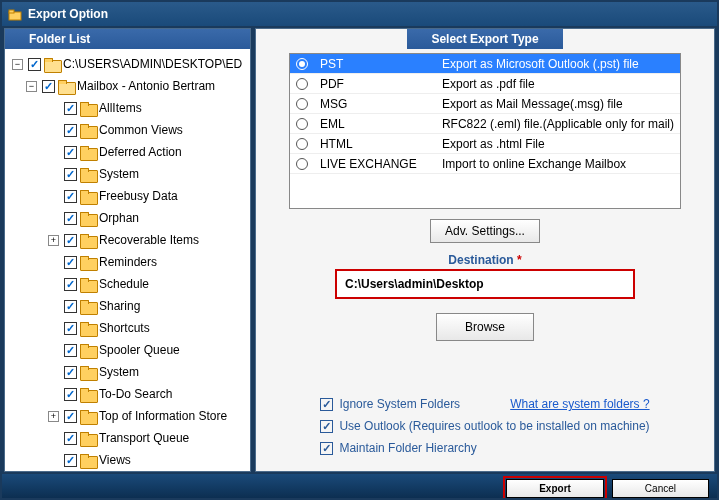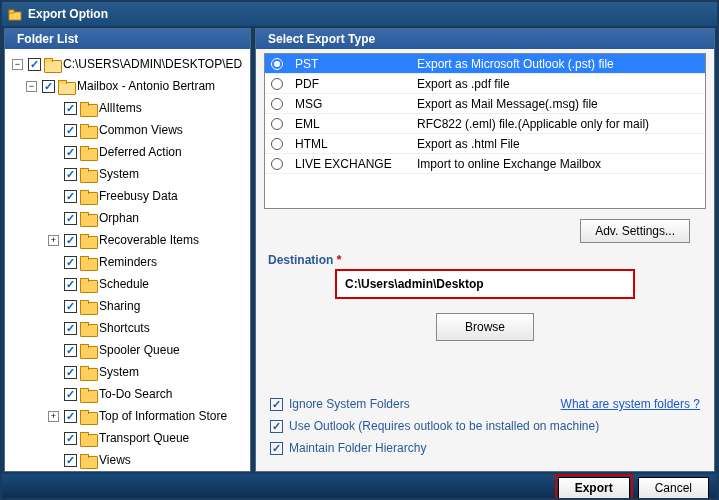--- a/index.html
+++ b/index.html
@@ -1,36 +1,36 @@
 <!DOCTYPE html>
 <html><head>
 <meta charset="utf-8">
 <style>
 * { box-sizing: border-box; margin: 0; padding: 0; font-family: "Segoe UI", Tahoma, sans-serif; font-size: 12px; }
 body { background: #1a3a5c; width: 719px; height: 500px; overflow: hidden; border: 2px solid #1a3a5c; }
 .titlebar { background: linear-gradient(to bottom, #2a5a8a, #1a4a7a); color: #fff; height: 24px; display: flex; align-items: center; padding: 0 6px; gap: 6px; font-weight: bold; }
 .titlebar .ico { width:14px;height:14px; display:inline-flex; align-items:center; justify-content:center;}
 .content { display: flex; height: calc(500px - 24px - 28px); background:#1a3a5c;}
 .leftpane { width: 247px; background: #fff; border: 1px solid #4a6a8a; margin: 2px; display:flex; flex-direction:column; }
-.panehdr { background: linear-gradient(to bottom,#3a6aaa,#2a5a9a); color:#fff; font-weight:bold; padding:3px 12px; }
+.panehdr { background: linear-gradient(to bottom,#3a6aaa,#2a5a9a); color:#fff; font-weight:bold; padding:3px 24px; }
 .tree { flex:1; overflow:auto; background:#fff; padding:2px; }
 .tree ul { list-style:none; }
 .tree li { white-space:nowrap; line-height:18px; }
 .tree .row { display:inline-flex; align-items:center; gap:1px; }
 .tree .indent { display:inline-block; }
 .exp { width:11px; height:11px; border:1px solid #888; display:inline-flex; align-items:center; justify-content:center; font-size:9px; line-height:9px; margin-right:2px; cursor:pointer; background:#fff; color:#000;}
 .exp.blank{border:none;background:transparent;}
 .chk { width:13px; height:13px; border:1px solid #333; display:inline-flex; align-items:center; justify-content:center; margin:0 2px; background:#fff; cursor:pointer;}
 .chk.on::after{content:"✓"; color:#0066cc; font-size:11px; font-weight:bold; line-height:11px;}
 .fld { width:16px;height:13px; display:inline-block; position:relative; margin-right:2px;}
 .fld::before{content:"";position:absolute;left:0;top:2px;width:16px;height:11px;background:#ffd060;border:1px solid #c08000;border-radius:1px;}
 .fld::after{content:"";position:absolute;left:0;top:0;width:7px;height:3px;background:#ffd060;border:1px solid #c08000;border-bottom:none;border-radius:1px 1px 0 0;}
 .fld.open::before{background:#ffe090;}
 .lbl{vertical-align:middle;}
-.rightpane { flex:1; background:#f5f5f5; border:1px solid #4a6a8a; margin:2px; display:flex; flex-direction:column; padding-bottom:6px;}
+.rightpane { flex:1; background:#f5f5f5; border:1px solid #4a6a8a; margin:2px; display:flex; flex-direction:column; padding-bottom:6px;align-items:center;}
 .exportlist { border:1px solid #888; margin:4px 8px; background:#fff; height:156px; }
 .exportlist .erow { display:flex; align-items:center; height:20px; padding:0 6px; gap:12px; border-bottom:1px solid #eee;}
 .exportlist .erow.sel{ background:#2a80ff; color:#fff; }
 .radio{ width:12px;height:12px;border:1px solid #555;border-radius:50%;display:inline-flex;align-items:center;justify-content:center;cursor:pointer;}
 .radio.on::after{content:"";width:6px;height:6px;background:#000;border-radius:50%;}
 .erow.sel .radio{border-color:#fff;}
 .erow.sel .radio.on::after{background:#fff;}
 .ecode{width:110px;}
 .advrow{display:flex;justify-content:flex-end;padding:6px 24px;}
 .btn{border:1px solid #888;background:linear-gradient(#fff,#e8e8e8);padding:4px 14px;cursor:pointer;font-size:12px;}
@@ -38,21 +38,21 @@
 .destlbl .ast{color:#c00;}
 .destrow{display:flex;align-items:center;gap:14px;padding:0 12px;flex-direction:column;}
 .destbox{border:2px solid #cc0000;padding:6px 8px;width:300px;background:#fff;font-weight:bold;}
 .spacer{flex:1;}
 .checks{padding:6px 14px;}
 .checks .crow{display:flex;align-items:center;gap:6px;padding:4px 0;color:#2a5a9a;}
 .checks .crow a{color:#1a5acc;text-decoration:underline;margin-left:auto;}
 .sqchk{width:13px;height:13px;border:1px solid #2a5a9a;display:inline-flex;align-items:center;justify-content:center;cursor:pointer;}
 .sqchk.on::after{content:"✓";color:#2a5a9a;font-size:11px;font-weight:bold;}
 .footer{height:28px;background:linear-gradient(#1a4a7a,#0a2a4a);display:flex;justify-content:flex-end;align-items:center;padding:0 8px;gap:8px;}
-.fbtn{border:1px solid #000;background:linear-gradient(#fff,#e8e8e8);padding:3px 16px;cursor:pointer;font-size:12px;font-weight:normal;}
+.fbtn{border:1px solid #000;background:linear-gradient(#fff,#e8e8e8);padding:3px 32px;cursor:pointer;font-size:10px;font-weight:normal;}
 .fbtn.hl{outline:2px solid #c00;outline-offset:1px;font-weight:bold;}
 </style>
 </head>
 <body>
 
 <div class="titlebar">
   <span class="ico">
     <svg width="14" height="14">
         <rect x="1" y="5" width="12" height="8" fill="#ffd060" stroke="#c08000"></rect>
         <rect x="1" y="3" width="5" height="3" fill="#ffd060" stroke="#c08000"></rect>

